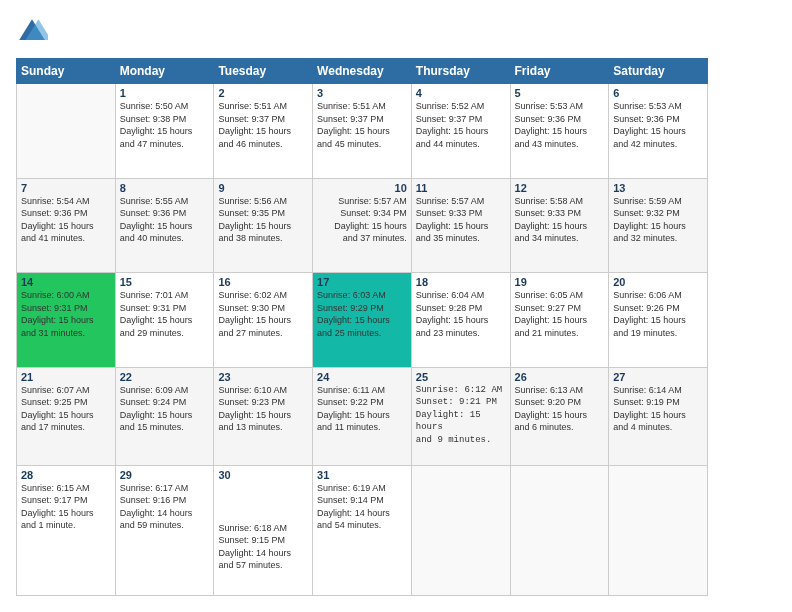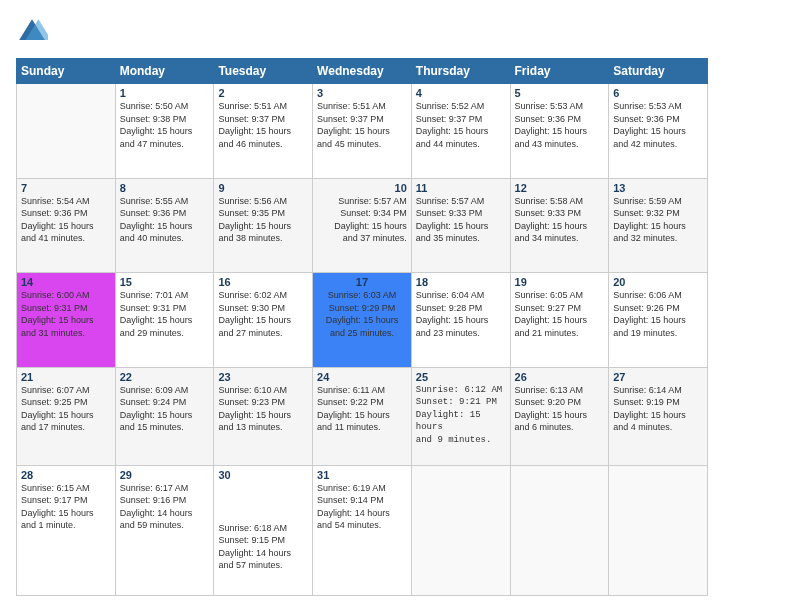--- a/index.html
+++ b/index.html
@@ -226,42 +226,42 @@
           </td>
           <td style="background: rgb(245, 245, 245);">
             <span class="day-num">13</span>
             <div class="day-info" style="white-space: pre-line;">Sunrise: 5:59 AM
 Sunset: 9:32 PM
 Daylight: 15 hours
 and 32 minutes.</div>
           </td>
         </tr>
         <tr class="week-row">
-          <td style="background: #d946ef;">
+          <td style="background: #22c55e;">
             <span class="day-num">14</span>
             <div class="day-info" style="white-space: pre-line;">Sunrise: 6:00 AM
 Sunset: 9:31 PM
 Daylight: 15 hours
 and 31 minutes.</div>
           </td>
           <td style="background: rgb(255, 255, 255);">
             <span class="day-num">15</span>
             <div class="day-info" style="white-space: pre-line;">Sunrise: 7:01 AM
 Sunset: 9:31 PM
 Daylight: 15 hours
 and 29 minutes.</div>
           </td>
           <td style="background: rgb(255, 255, 255);">
             <span class="day-num">16</span>
             <div class="day-info" style="white-space: pre-line;">Sunrise: 6:02 AM
 Sunset: 9:30 PM
 Daylight: 15 hours
 and 27 minutes.</div>
           </td>
-          <td style="background: #3b82f6; text-align: center;">
+          <td style="background: #14b8a6;">
             <span class="day-num">17</span>
             <div class="day-info" style="white-space: pre-line;">Sunrise: 6:03 AM
 Sunset: 9:29 PM
 Daylight: 15 hours
 and 25 minutes.</div>
           </td>
           <td style="background: rgb(255, 255, 255);">
             <span class="day-num">18</span>
             <div class="day-info" style="white-space: pre-line;">Sunrise: 6:04 AM
 Sunset: 9:28 PM

